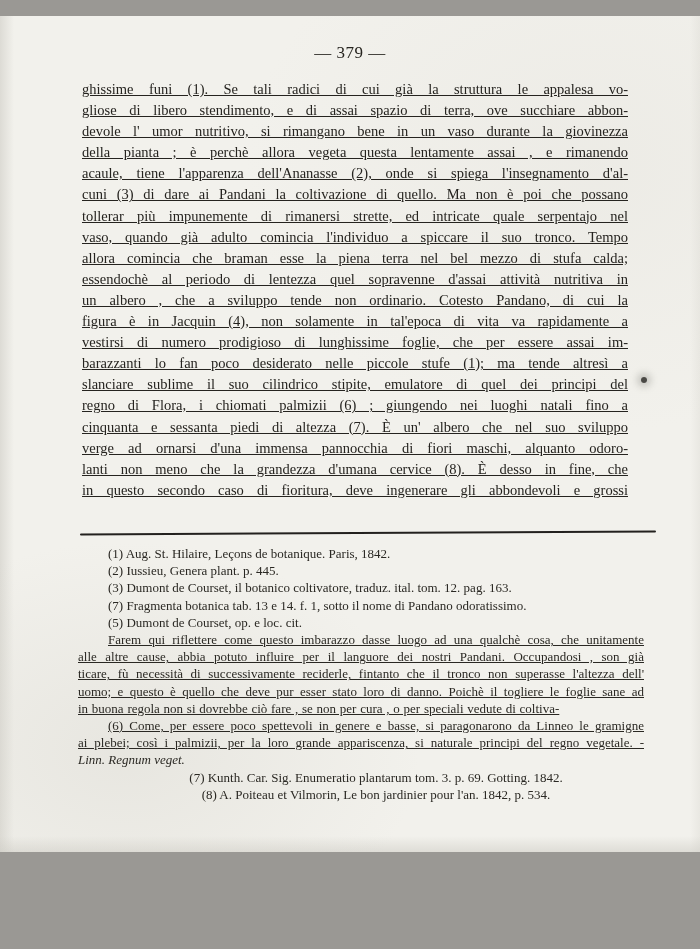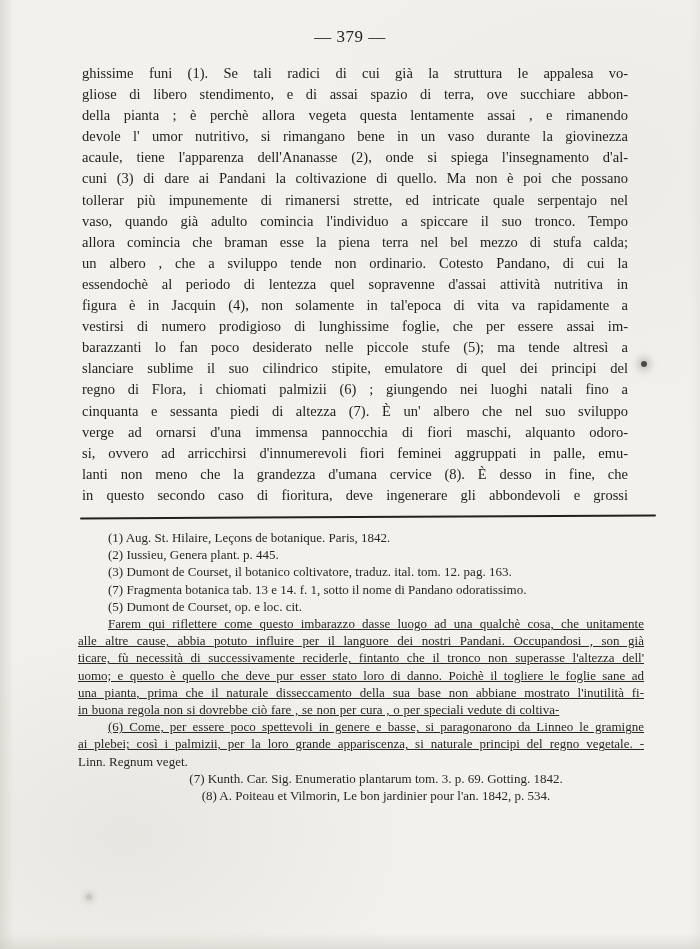--- a/index.html
+++ b/index.html
@@ -1,85 +1,84 @@
 <!DOCTYPE html>
 <html><head>
 <meta charset="utf-8">
 <style>
   html,body{margin:0;padding:0;background:#9a9894;}
   .page{
-    position:relative;width:700px;height:949px;margin:0 auto;overflow:hidden;
+    position:relative;width:700px;height:836px;margin:16px auto;overflow:hidden;
     font-family:"Liberation Serif",serif;color:#25231f;
     background:
       radial-gradient(ellipse 420px 300px at 18% 88%, rgba(214,212,204,.38), rgba(214,212,204,0) 70%),
       radial-gradient(ellipse 500px 380px at 85% 18%, rgba(225,223,216,.32), rgba(225,223,216,0) 70%),
       linear-gradient(90deg, rgba(203,201,194,.55), rgba(242,241,236,0) 14px),
       linear-gradient(0deg, rgba(206,204,197,.55), rgba(242,241,236,0) 16px),
       linear-gradient(270deg, rgba(216,214,207,.35), rgba(242,241,236,0) 10px),
       #f2f1ec;
   }
   .pageno{
     position:absolute;top:27px;left:0;width:700px;text-align:center;
     font-size:17px;letter-spacing:.5px;color:#26241f;
   }
   .body{
     position:absolute;top:63px;left:82px;width:546px;
-    font-size:14.5px;line-height:21.1px;
+    font-size:14.5px;line-height:21.1px;text-decoration:underline;
   }
   .body>div{text-align:justify;text-align-last:justify;word-spacing:1px;}
   .rule{
     position:absolute;top:516px;left:80px;width:576px;height:2px;
     background:#23211e;transform:rotate(-0.28deg);border-radius:1px;
   }
   .fns{
     position:absolute;top:529px;left:78px;width:566px;
     font-size:13px;line-height:17.2px;color:#2a2823;
   }
   .fn-list>div{text-indent:30px;white-space:nowrap;}
   .fn-para>div{text-align:justify;text-align-last:justify;word-spacing:.5px;text-decoration:underline;}
   .fn-para>div:first-child{text-indent:30px;}
   .fn-para.endshort>div:last-child{text-align-last:left;}
-  .fn-ital{}
+  .fn-ital{font-style:italic;}
   .fn-single{text-indent:30px;white-space:nowrap;text-align:center;}
   .spot1{
     position:absolute;left:641px;top:361px;width:6px;height:6px;border-radius:50%;
     background:rgba(45,43,40,.85);box-shadow:0 0 7px 4px rgba(95,92,86,.28);
   }
   .spot2{
     position:absolute;left:86px;top:894px;width:6px;height:6px;border-radius:50%;
     background:rgba(130,127,120,.30);box-shadow:0 0 5px 3px rgba(130,127,120,.18);
   }
 </style>
 </head>
 <body>
 
 <div class="page">
 
   <div class="pageno">— 379 —</div>
 
   <div class="body">
       <div>ghissime funi (1). Se tali radici di cui già la struttura le appalesa vo-</div>
       <div>gliose di libero stendimento, e di assai spazio di terra, ove succhiare abbon-</div>
+      <div>devole l' umor nutritivo, si rimangano bene in un vaso durante la giovinezza</div>
       <div>della pianta ; è perchè allora vegeta questa lentamente assai , e rimanendo</div>
-      <div>devole l' umor nutritivo, si rimangano bene in un vaso durante la giovinezza</div>
       <div>acaule, tiene l'apparenza dell'Ananasse (2), onde si spiega l'insegnamento d'al-</div>
       <div>cuni (3) di dare ai Pandani la coltivazione di quello. Ma non è poi che possano</div>
       <div>tollerar più impunemente di rimanersi strette, ed intricate quale serpentajo nel</div>
       <div>vaso, quando già adulto comincia l'individuo a spiccare il suo tronco. Tempo</div>
       <div>allora comincia che braman esse la piena terra nel bel mezzo di stufa calda;</div>
+      <div>essendochè al periodo di lentezza quel sopravenne d'assai attività nutritiva in</div>
       <div>un albero , che a sviluppo tende non ordinario. Cotesto Pandano, di cui la</div>
-      <div>essendochè al periodo di lentezza quel sopravenne d'assai attività nutritiva in</div>
       <div>figura è in Jacquin (4), non solamente in tal'epoca di vita va rapidamente a</div>
       <div>vestirsi di numero prodigioso di lunghissime foglie, che per essere assai im-</div>
-      <div>barazzanti lo fan poco desiderato nelle piccole stufe (5); ma tende altresì a</div>
+      <div>barazzanti lo fan poco desiderato nelle piccole stufe (1); ma tende altresì a</div>
       <div>slanciare sublime il suo cilindrico stipite, emulatore di quel dei principi del</div>
       <div>regno di Flora, i chiomati palmizii (6) ; giungendo nei luoghi natali fino a</div>
       <div>cinquanta e sessanta piedi di altezza (7). È un' albero che nel suo sviluppo</div>
       <div>verge ad ornarsi d'una immensa pannocchia di fiori maschi, alquanto odoro-</div>
-      <div>si, ovvero ad arricchirsi d'innumerevoli fiori feminei aggruppati in palle, emu-</div>
       <div>lanti non meno che la grandezza d'umana cervice (8). È desso in fine, che</div>
       <div>in questo secondo caso di fioritura, deve ingenerare gli abbondevoli e grossi</div>
     </div>
 
   <div class="rule"></div>
 
   <div class="fns">
 
     <div class="fn-list">
         <div>(1) Aug. St. Hilaire, Leçons de botanique. Paris, 1842.</div>
@@ -87,21 +86,20 @@
         <div>(3) Dumont de Courset, il botanico coltivatore, traduz. ital. tom. 12. pag. 163.</div>
         <div>(7) Fragmenta botanica tab. 13 e 14. f. 1, sotto il nome di Pandano odoratissimo.</div>
         <div>(5) Dumont de Courset, op. e loc. cit.</div>
       </div>
 
     <div class="fn-para endshort">
         <div>Farem qui riflettere come questo imbarazzo dasse luogo ad una qualchè cosa, che unitamente</div>
         <div>alle altre cause, abbia potuto influire per il languore dei nostri Pandani. Occupandosi , son già</div>
         <div>ticare, fù necessità di successivamente reciderle, fintanto che il tronco non superasse l'altezza dell'</div>
         <div>uomo; e questo è quello che deve pur esser stato loro di danno. Poichè il togliere le foglie sane ad</div>
-        <div>una pianta, prima che il naturale disseccamento della sua base non abbiane mostrato l'inutilità fi-</div>
         <div>in buona regola non si dovrebbe ciò fare , se non per cura , o per speciali vedute di coltiva-</div>
       </div>
 
     <div class="fn-para">
         <div>(6) Come, per essere poco spettevoli in genere e basse, si paragonarono da Linneo le gramigne</div>
         <div>ai plebei; così i palmizii, per la loro grande appariscenza, si naturale principi del regno vegetale. -</div>
       </div>
 
     <div class="fn-ital">Linn. Regnum veget.</div>
 

